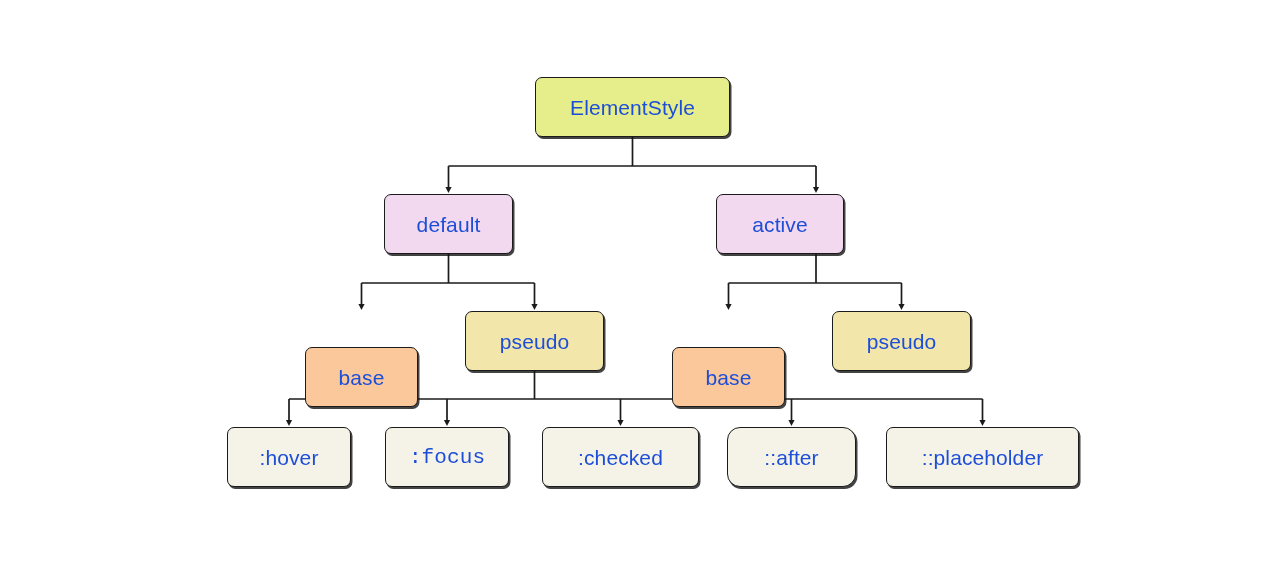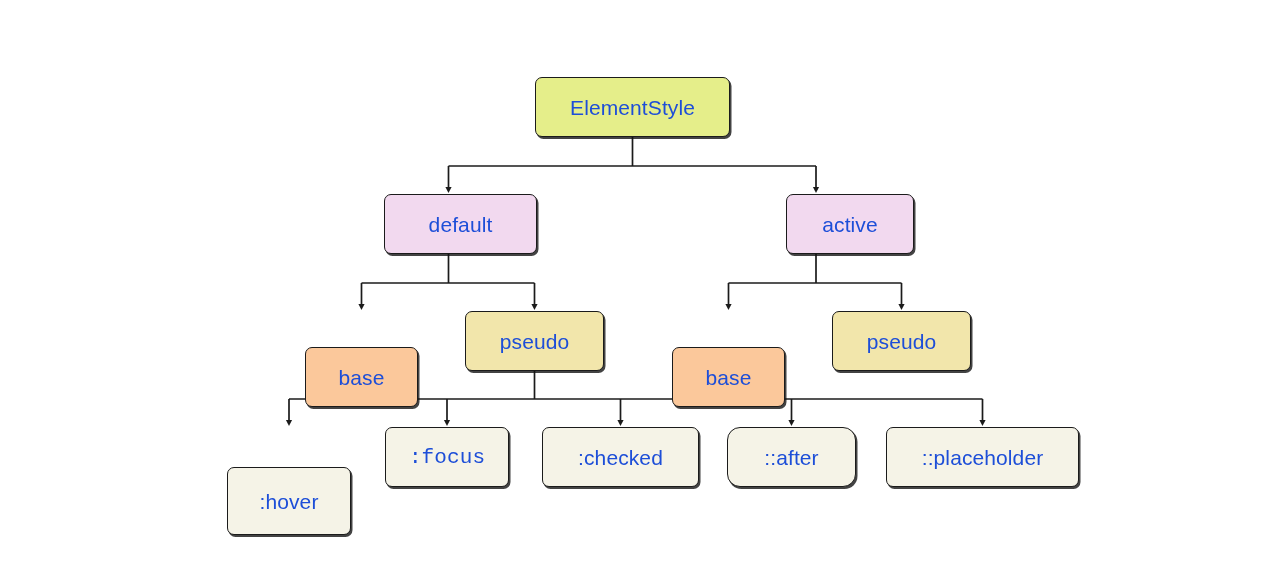--- a/index.html
+++ b/index.html
@@ -86,39 +86,39 @@
         <path d="M 620.5 399 L 620.5 423" marker-end="url(#arrowhead)"></path>
         <path d="M 791.5 399 L 791.5 423" marker-end="url(#arrowhead)"></path>
         <path d="M 982.5 399 L 982.5 423" marker-end="url(#arrowhead)"></path>
       </g>
   </svg>
 
   <div id="node-layer">
       <div class="node lvl-root" style="left: 535px; top: 77px; width: 195px; height: 60px;">
         <span class="node-label">ElementStyle</span>
       </div>
-      <div class="node lvl-state" style="left: 384px; top: 194px; width: 153px; height: 60px;">
+      <div class="node lvl-state" style="left: 384px; top: 194px; width: 129px; height: 60px;">
         <span class="node-label">default</span>
       </div>
-      <div class="node lvl-state" style="left: 786px; top: 194px; width: 128px; height: 60px;">
+      <div class="node lvl-state" style="left: 716px; top: 194px; width: 128px; height: 60px;">
         <span class="node-label">active</span>
       </div>
       <div class="node lvl-base" style="left: 305px; top: 311px; width: 113px; height: 60px;">
         <span class="node-label">base</span>
       </div>
       <div class="node lvl-pseudo" style="left: 465px; top: 311px; width: 139px; height: 60px;">
         <span class="node-label">pseudo</span>
       </div>
       <div class="node lvl-base" style="left: 672px; top: 311px; width: 113px; height: 60px;">
         <span class="node-label">base</span>
       </div>
       <div class="node lvl-pseudo" style="left: 832px; top: 311px; width: 139px; height: 60px;">
         <span class="node-label">pseudo</span>
       </div>
-      <div class="node lvl-leaf" style="left: 227px; top: 427px; width: 124px; height: 68px; margin-top: 40px;">
+      <div class="node lvl-leaf" style="left: 227px; top: 427px; width: 124px; height: 60px;">
         <span class="node-label">:hover</span>
       </div>
       <div class="node lvl-leaf" style="left: 385px; top: 427px; width: 124px; height: 60px; font-family: Liberation Mono, monospace;">
         <span class="node-label">:focus</span>
       </div>
       <div class="node lvl-leaf" style="left: 542px; top: 427px; width: 157px; height: 60px;">
         <span class="node-label">:checked</span>
       </div>
       <div class="node lvl-leaf" style="left: 727px; top: 427px; width: 129px; height: 60px; border-radius: 13px;">
         <span class="node-label">::after</span>

